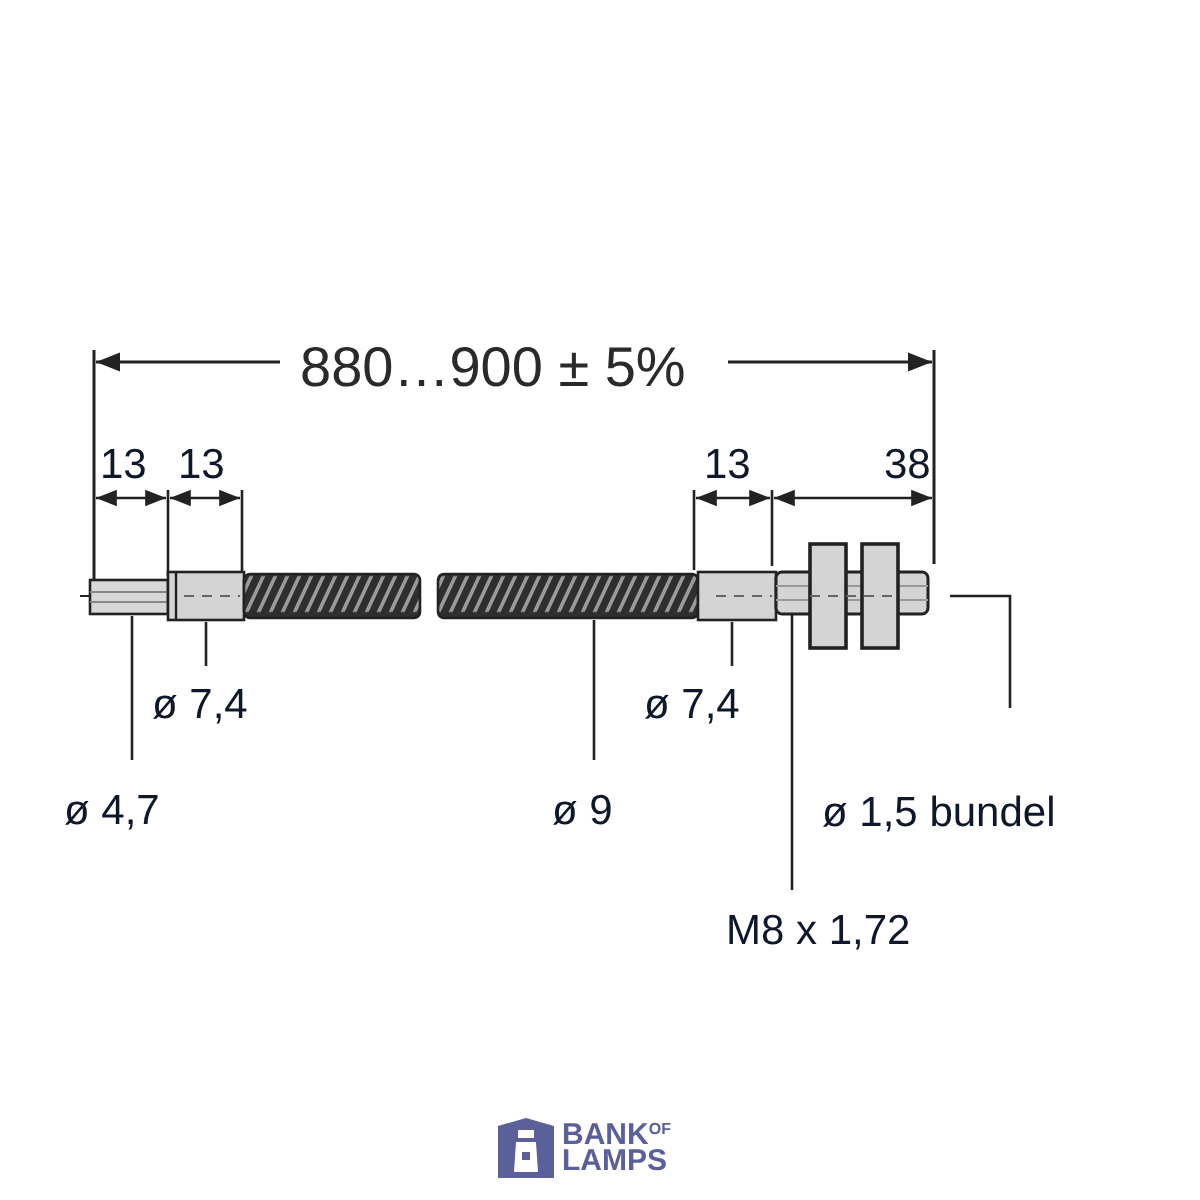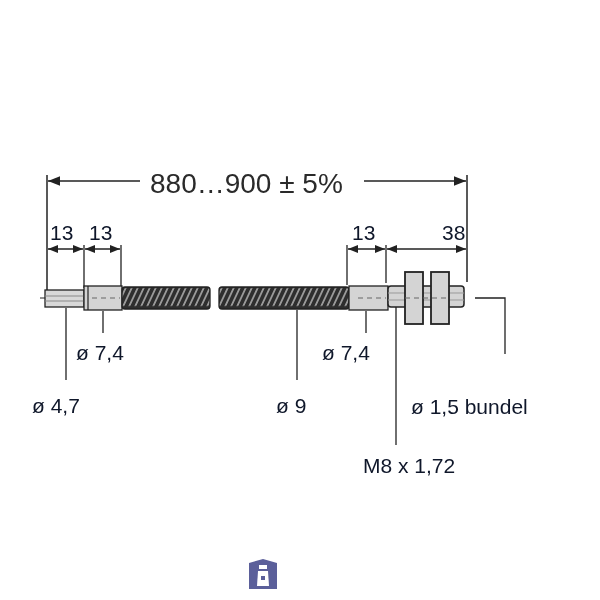--- a/index.html
+++ b/index.html
@@ -102,13 +102,17 @@
 <div class="lbl" style="left:363px; top:455px;">M8 x 1,72</div>
 
 <div class="logo">
   <svg width="28" height="30" viewBox="0 0 28 30">
     <path d="M2,6 L14,10 L26,6 L26,14 L14,10 L2,14 z" fill="#f2d54a"></path>
     <path d="M0,4 L14,0 L28,4 L28,30 L0,30 z" fill="#5b5f9a"></path>
     <rect x="10" y="6" width="8" height="4" fill="#fff"></rect>
     <path d="M9,12 L19,12 L20,27 L8,27 z" fill="#fff"></path>
     <rect x="12" y="17" width="4" height="4" fill="#5b5f9a"></rect>
   </svg>
+  <div class="logo-text">
+    <span><span>BANK</span><span class="of">OF</span></span>
+    <span>LAMPS</span>
+  </div>
 </div>
 
 </body></html>

